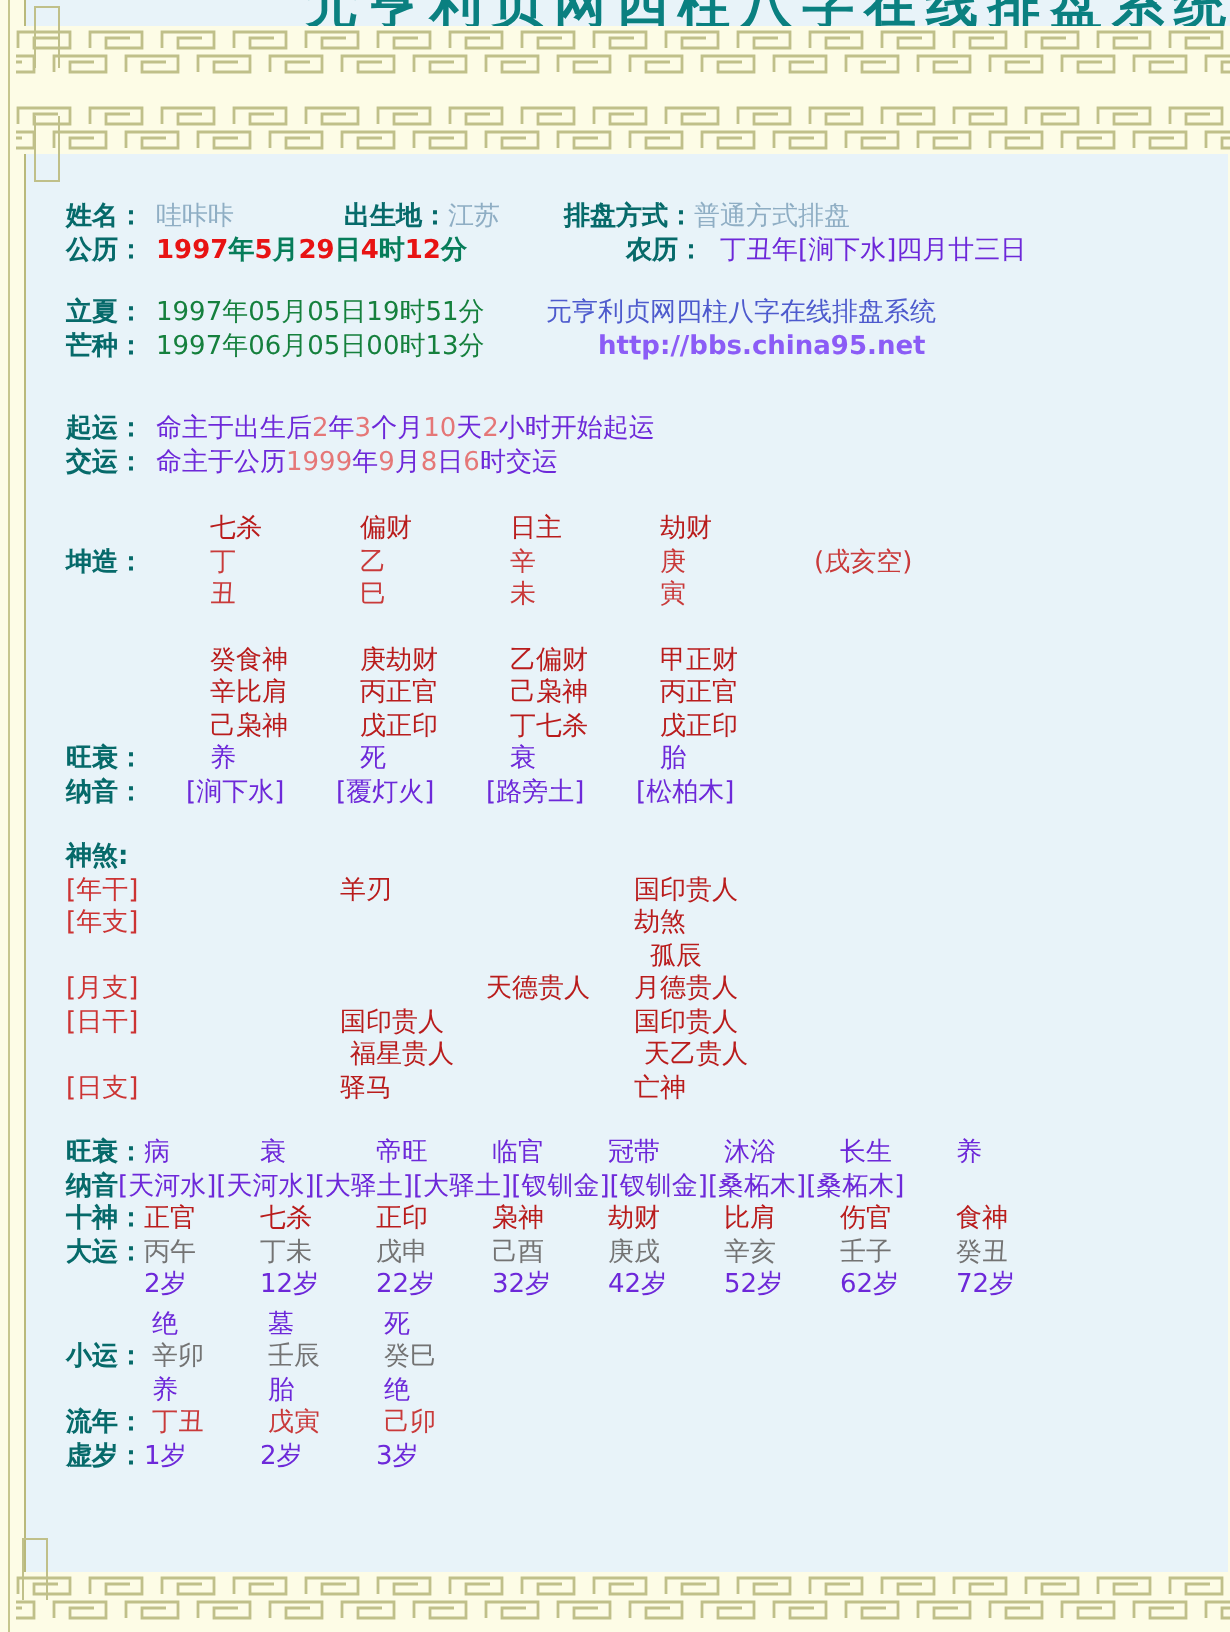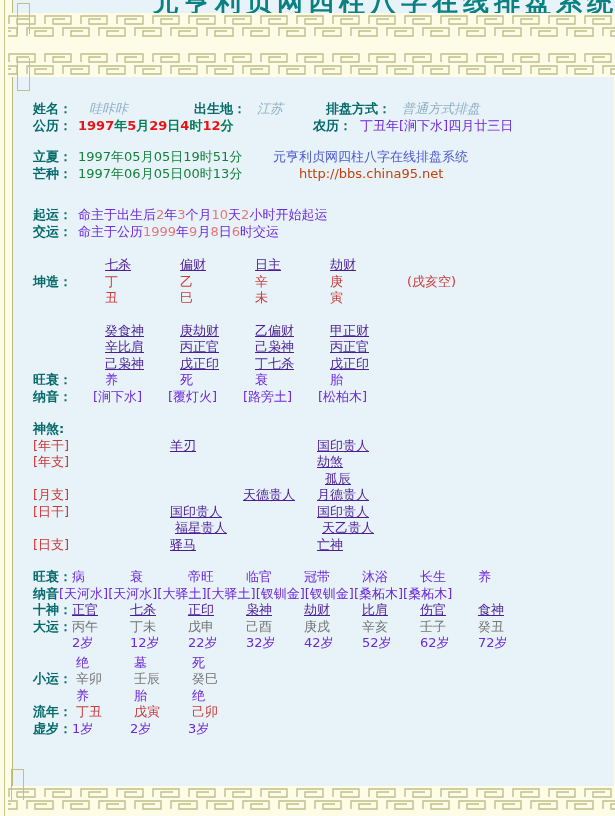--- a/index.html
+++ b/index.html
@@ -19,44 +19,44 @@
   .hook-down{left:17px;top:58px;height:32px;border-top:none;}
   .hook-up-top{left:17px;top:3px;height:30px;border-bottom:none;}
   .hook-up-bottom{left:11px;top:769px;height:30px;border-bottom:none;}
   .panel{
     position:absolute;left:12px;top:77px;width:602px;height:709px;
     background:#e8f3f9;border-left:1px solid #b9b97c;
     padding:24px 0 0 20px;box-sizing:border-box;overflow:hidden;
   }
   .row{height:16.5px;line-height:16.5px;white-space:nowrap;display:grid;}
   .flow{display:block;}
-  .g-info1{grid-template-columns:45px 94px 52px 58px 65px auto;gap:11px;}
+  .g-info1{grid-template-columns:45px 94px 52px 58px 65px auto;}
   .g-info2{grid-template-columns:45px 235px 47px auto;}
   .g-info3{grid-template-columns:45px 195px auto;}
   .g-info4{grid-template-columns:45px 205px auto;}
   .g-yun{grid-template-columns:45px auto;}
   .g-pil{grid-template-columns:72px 75px 75px 75px 77px auto;}
   .g-ss{grid-template-columns:137px 73px 74px auto;}
   .g-dy{grid-template-columns:39px repeat(8,58px);}
   .g-xy{grid-template-columns:39px repeat(3,58px);}
   .g-xy .cell{padding-left:4px;}
   .sp3{height:3px;} .sp15{height:15px;} .sp16{height:16px;} .sp17{height:17px;} .sp25{height:25px;}
   .lbl{color:#066a6a;font-weight:bold;}
   .teal{color:#6d28d9;}
-  .grayval{color:#8faec4;font-style:italic;}
+  .grayval{color:#8faec4;}
   .red-b{color:#e81313;font-weight:bold;}
   .unit-b{color:#067d5a;font-weight:bold;}
   .salmon{color:#15803d;}
   .num{color:#e57777;}
   .dkred{color:#c93a3a;}
   .ltred{color:#737373;}
-  .purple{color:#4c1d95;text-decoration:underline;}
+  .purple{color:#b91c1c;}
   .sslbl{color:#cc3333;}
   .link{color:#4d5acd;cursor:pointer;}
-  .url{color:#c2410c;cursor:pointer;}
+  .url{color:#8b5cf6;cursor:pointer;font-weight:bold;}
   .ind8{padding-left:8px;} .ind5{padding-left:5px;}
 </style>
 </head>
 <body>
 
 <div class="outer-line"></div>
 
 <div class="title-box">
   <div class="site-title">元亨利贞网四柱八字在线排盘系统</div>
 </div>

